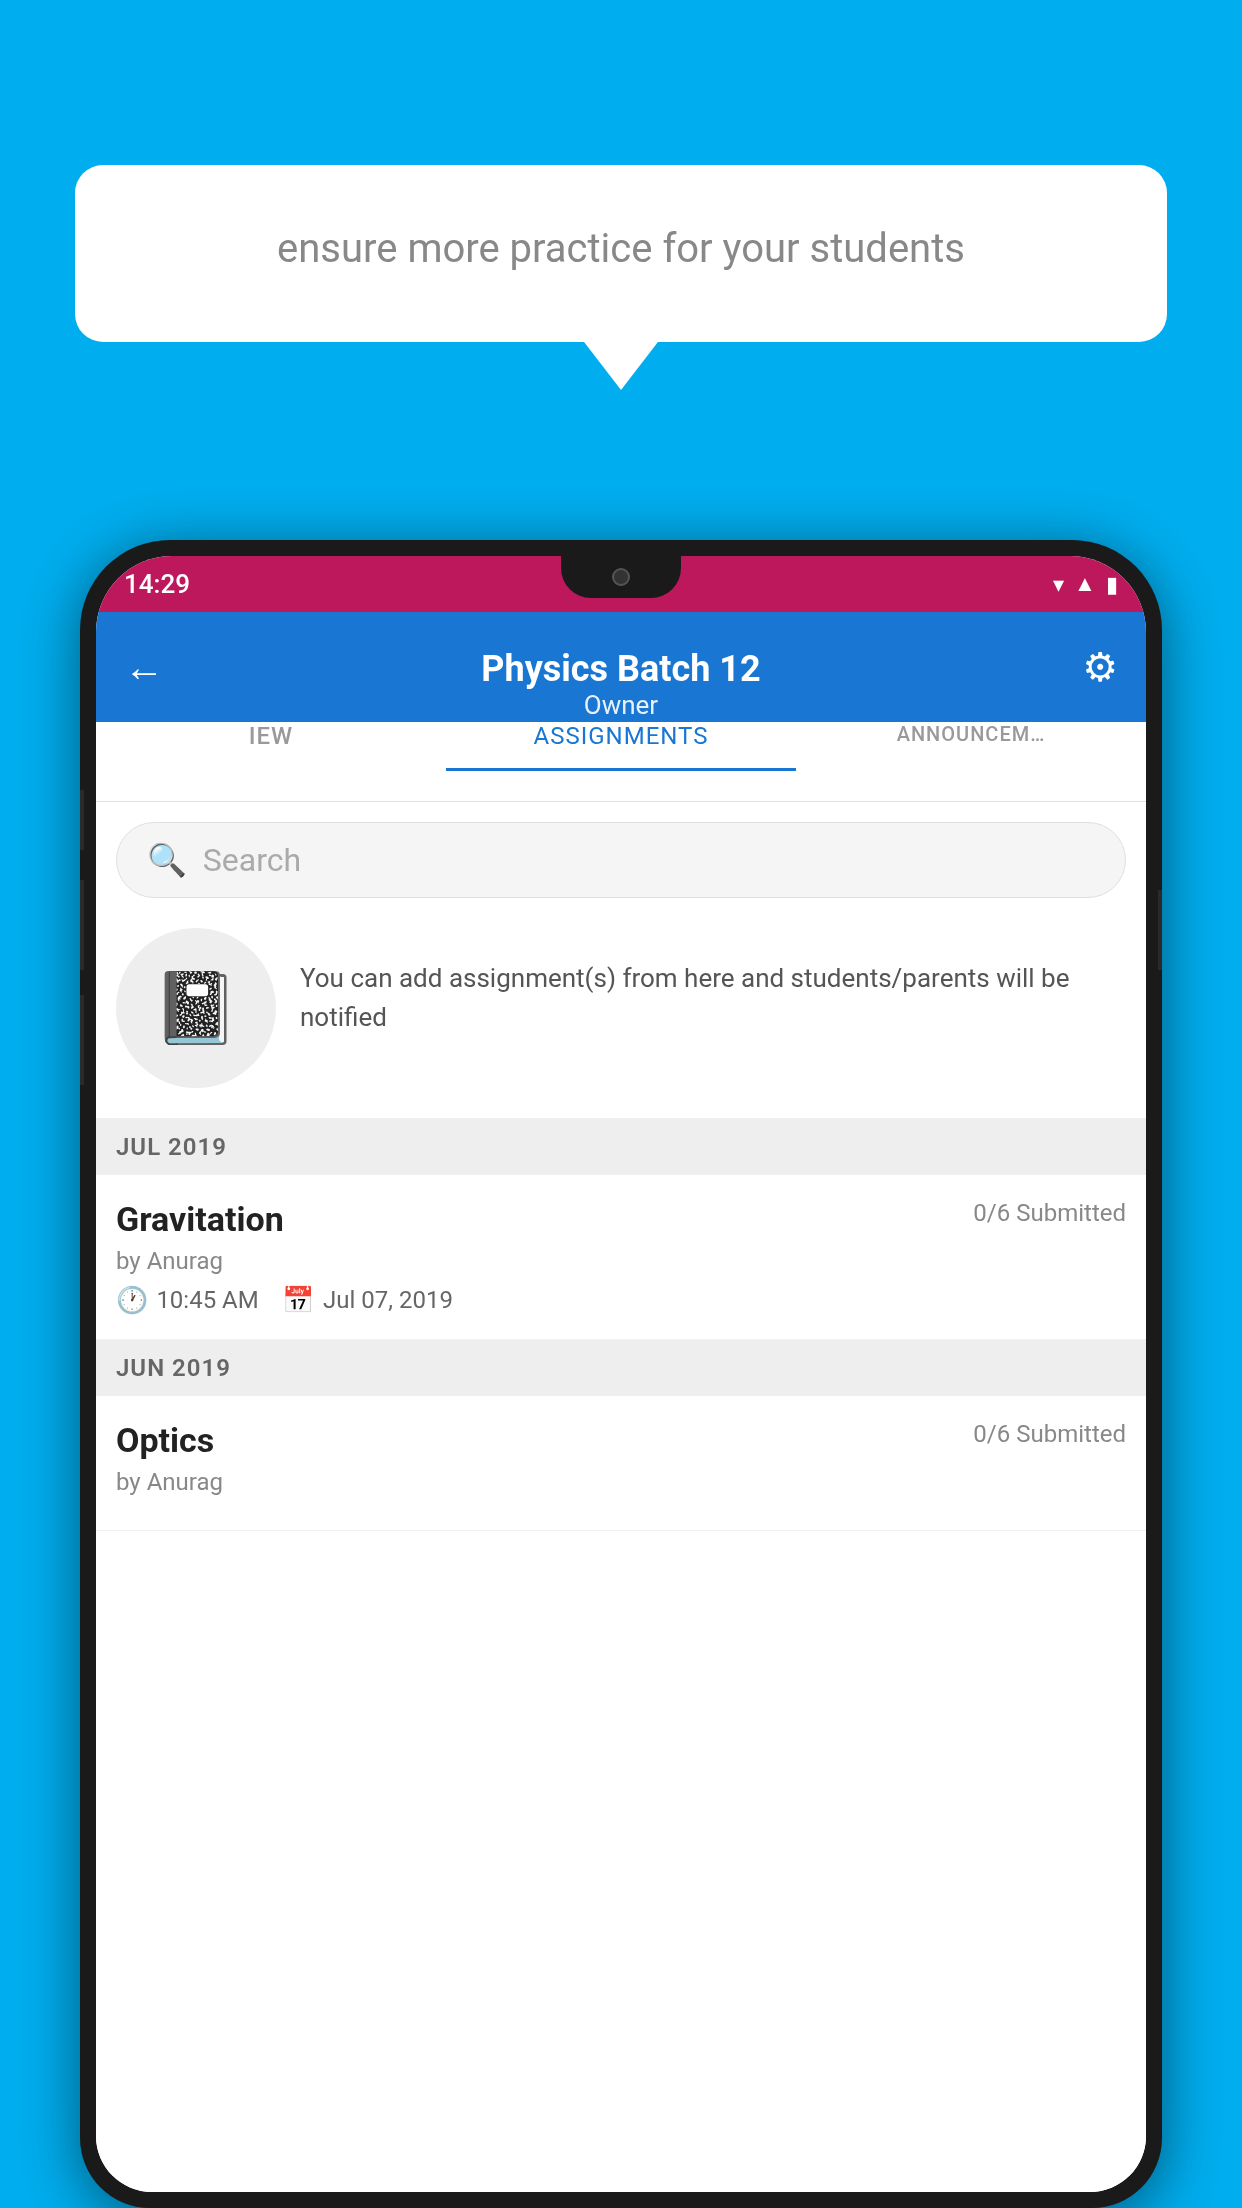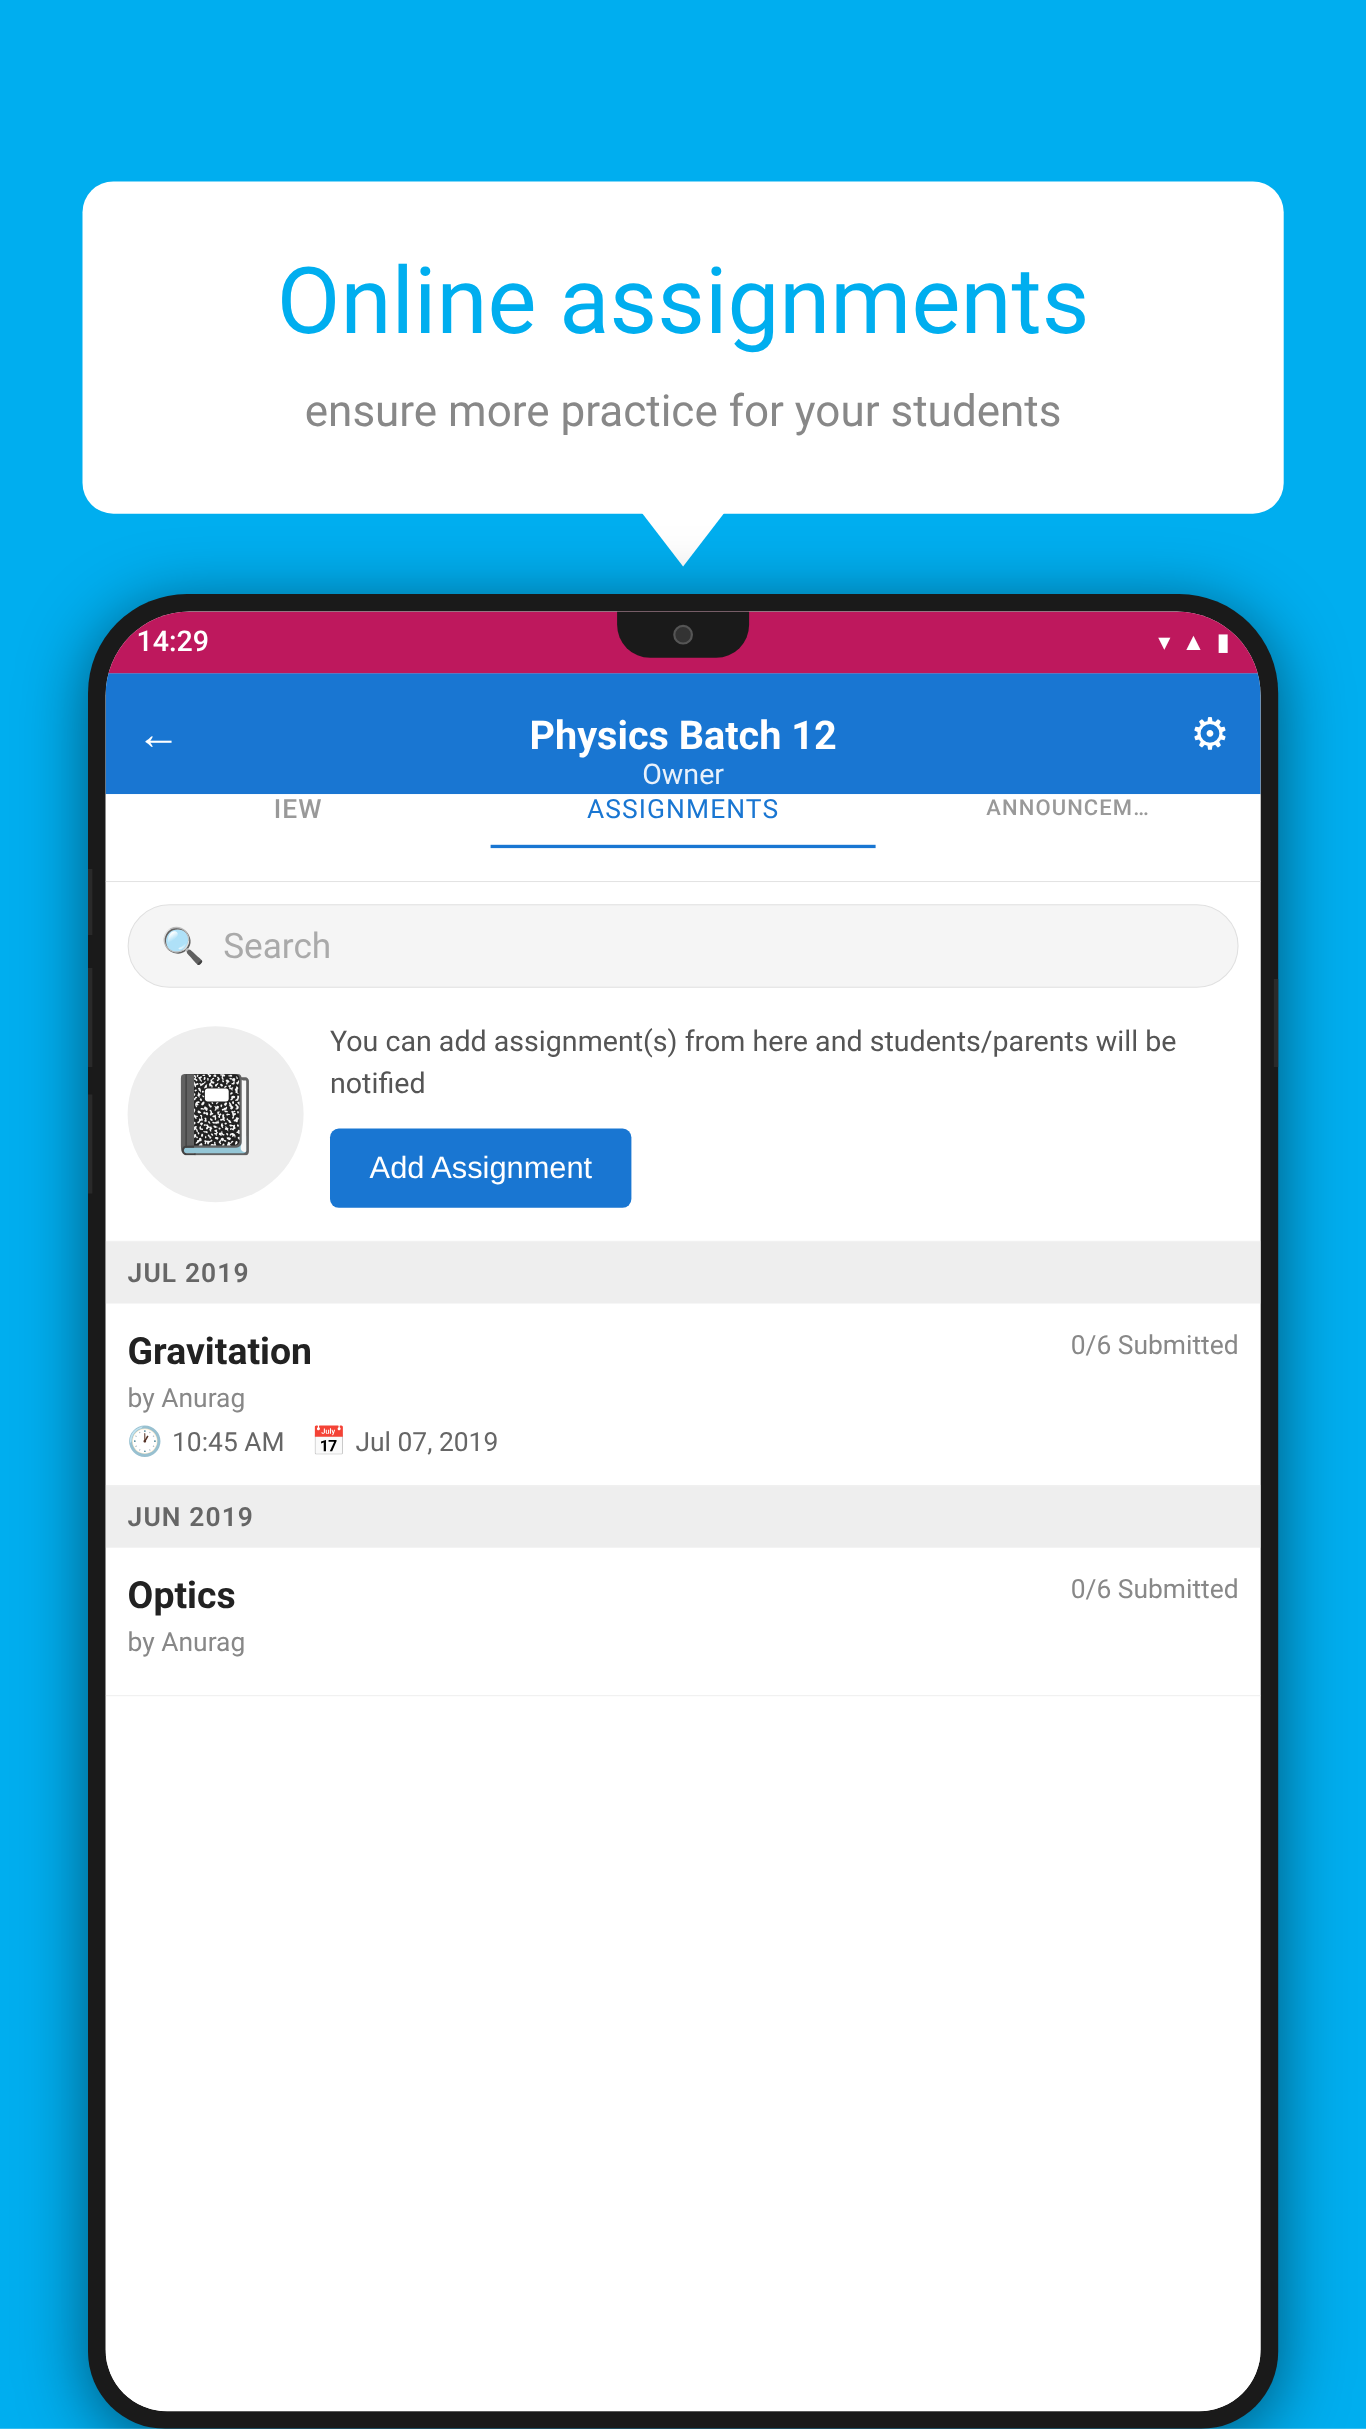--- a/index.html
+++ b/index.html
@@ -357,21 +357,20 @@
       width: 10px;
       height: 90px;
       background: #2a2a2a;
       border-radius: 6px 0 0 6px;
     }
   </style>
 </head>
 <body>
 
 <div class="promo-card">
-  <div class="promo-title">Online assignments</div>
   <div class="promo-subtitle">ensure more practice for your students</div>
 </div>
 
 <div class="phone-frame">
 
   <div class="side-btn-right"></div>
   <div class="side-btn-left-1"></div>
   <div class="side-btn-left-2"></div>
   <div class="side-btn-left-3"></div>
 
@@ -411,21 +410,20 @@
         <div class="search-icon-wrap">🔍</div>
         <span class="search-text">Search</span>
       </div>
 
       <div class="add-assignment-promo">
         <div class="assignment-icon-circle">
           <span class="notebook-icon">📓</span>
         </div>
         <div class="promo-text-block">
           <div class="promo-desc">You can add assignment(s) from here and students/parents will be notified</div>
-          <button class="add-assignment-btn">Add Assignment</button>
         </div>
       </div>
 
       <div class="section-header">
         <span>JUL 2019</span>
       </div>
       <div class="assignment-item">
         <div class="assignment-top-row">
           <span class="assignment-name">Gravitation</span>
           <span class="assignment-submitted">0/6 Submitted</span>

